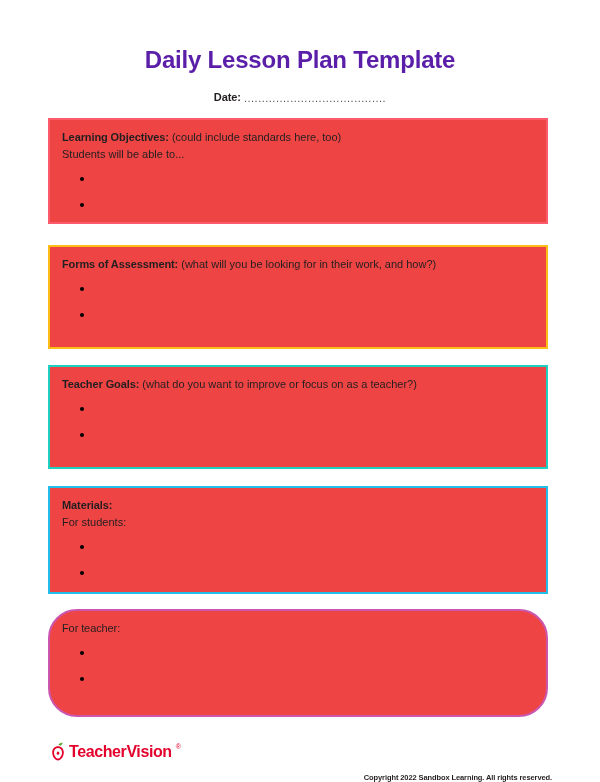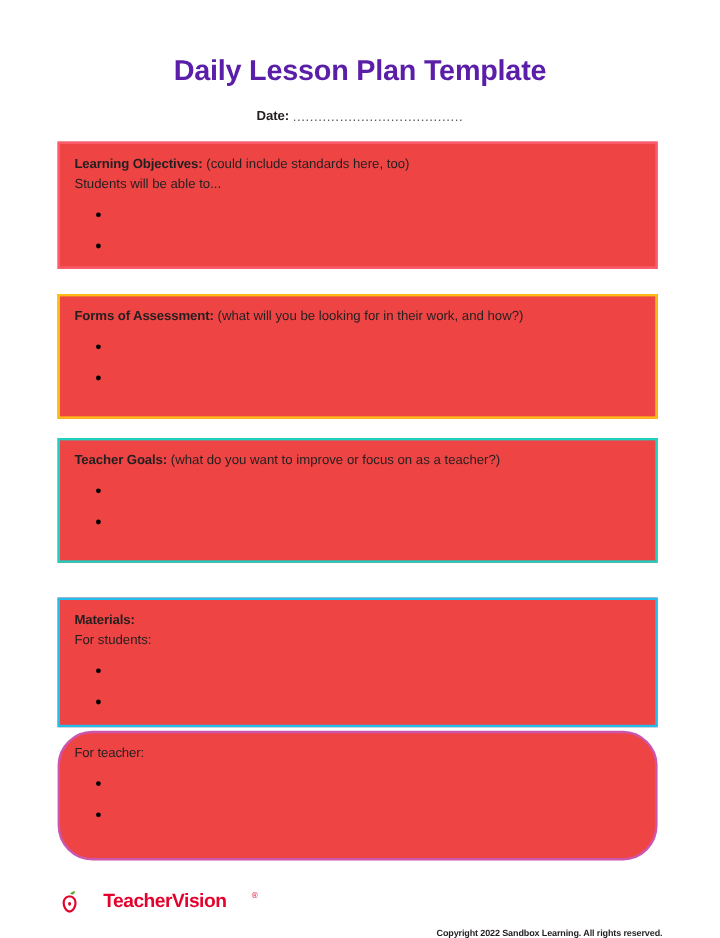--- a/index.html
+++ b/index.html
@@ -114,21 +114,21 @@
     background: #000;
   }
 
   
   .footer-logo {
     position: absolute;
     left: 50px;
     top: 742px;
     display: flex;
     align-items: center;
-    gap: 20px;
+    gap: 3px;
   }
   .logo-mark { display: block; }
   .logo-word {
     font-size: 16px;
     font-weight: bold;
     color: #e4022d;
     letter-spacing: -0.4px;
     line-height: 1;
   }
   .logo-tm {
@@ -187,21 +187,21 @@
     <div class="sec-head">
       <span class="lbl">Forms of Assessment:</span>
       <span class="hint">(what will you be looking for in their work, and how?)</span>
     </div>
     <ul class="bullets" style="top:36px;">
       <li></li>
       <li></li>
     </ul>
   </div>
 
-  <div class="section" id="sec3" style="top:486px; height:108px; border-color:#22bdea;margin-top:12px;">
+  <div class="section" id="sec3" style="top:486px; height:108px; border-color:#22bdea;">
     <div class="sec-head">
       <span class="lbl">Materials:</span>
       <span class="hint"></span>
     </div>
     <div class="sec-sub" style="top:26px;text-align:center;">For students:</div>
     <ul class="bullets" style="top:53px;">
       <li></li>
       <li></li>
     </ul>
   </div>

